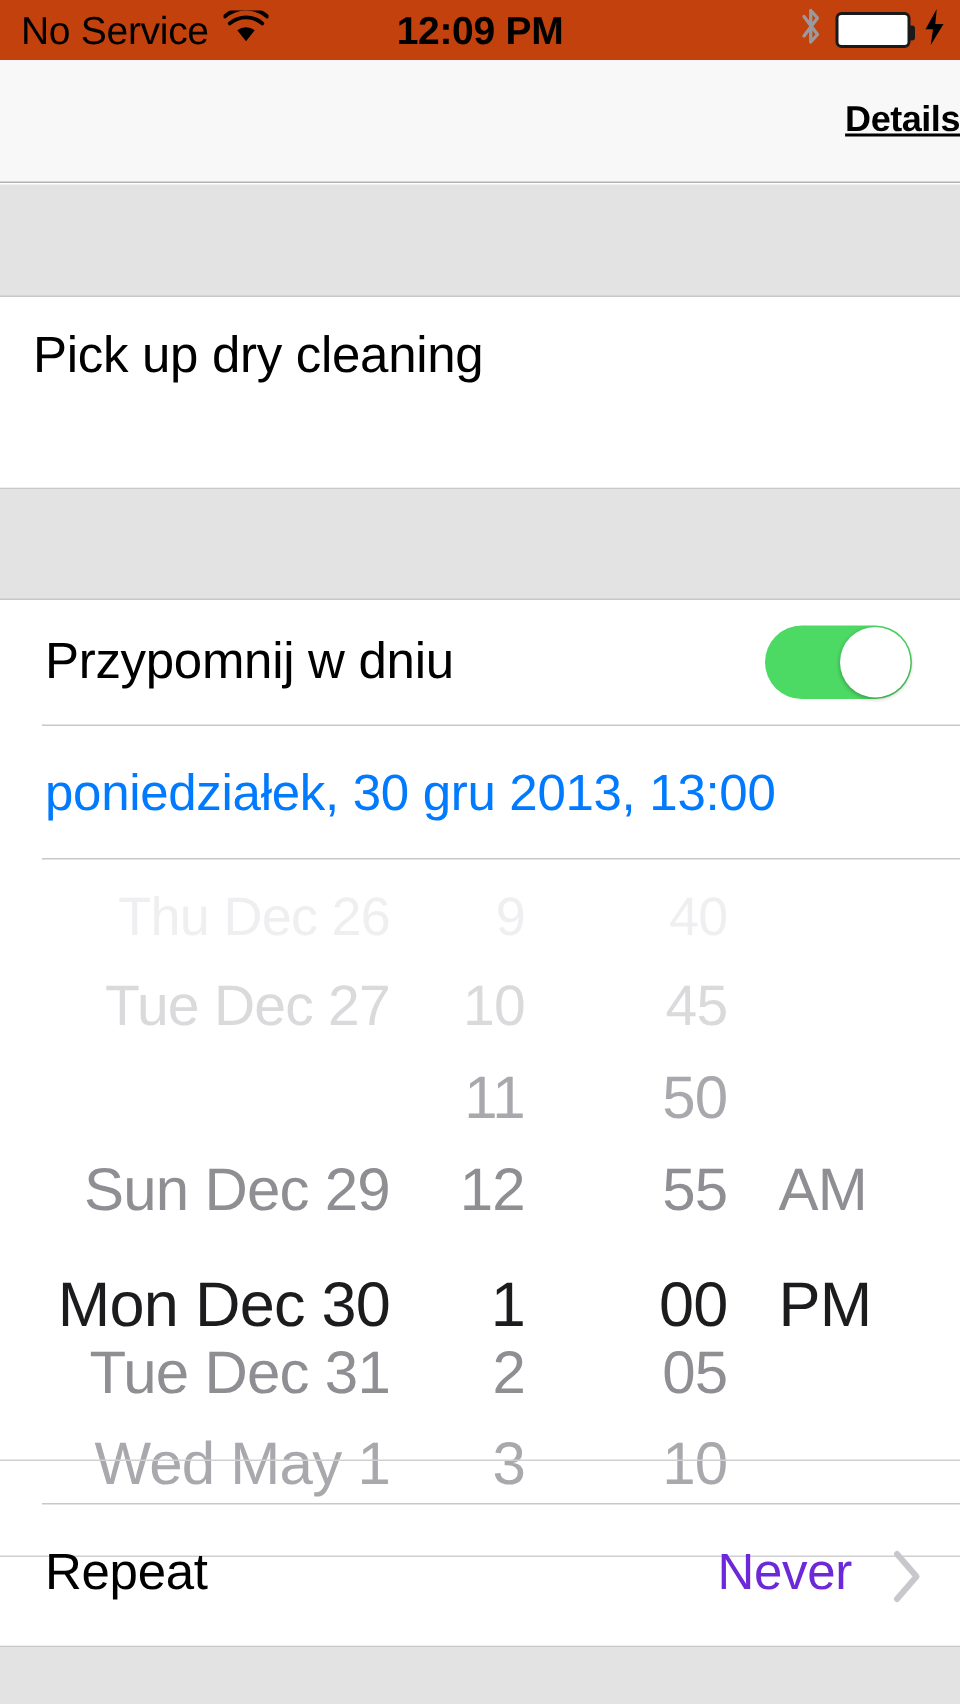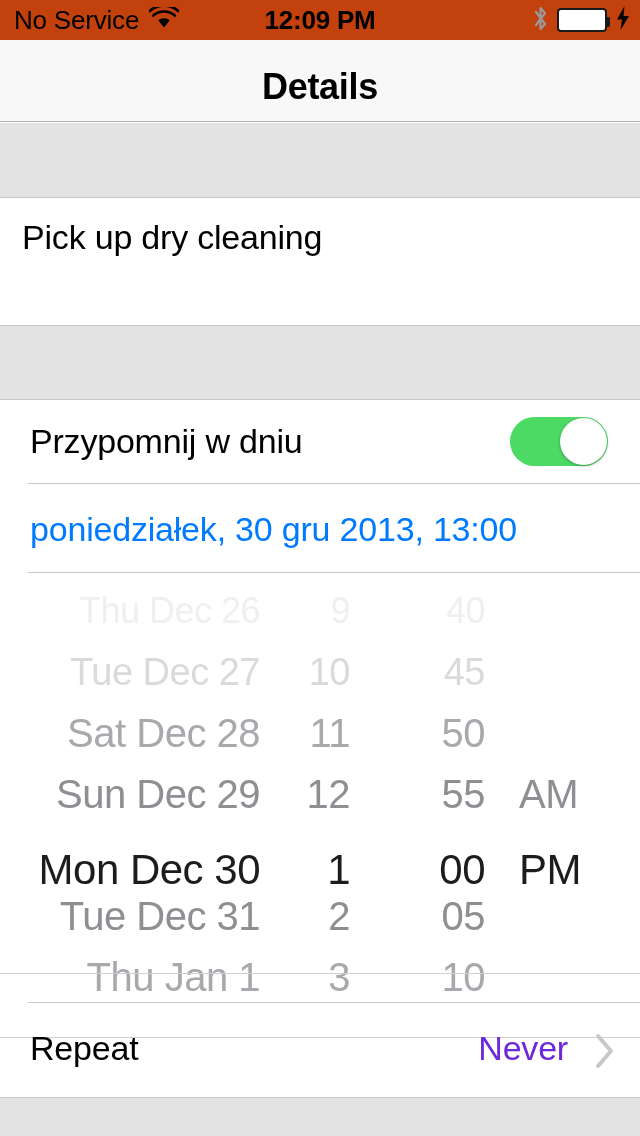--- a/index.html
+++ b/index.html
@@ -91,25 +91,26 @@
     top: 40px; left: 0;
     width: 640px;
     height: 82px;
     background: #f7f8f7;
     border-bottom: 1px solid #b2b2b2;
   }
   .nav-title {
     position: absolute;
     left: 0; right: 0;
     top: 26px;
-    text-align: center;
-    font-size: 36px;
+    text-align: right;
+    font-size: 24px;
     font-weight: bold;
     color: #000;
     letter-spacing: -0.3px;
+    text-decoration: underline;
   }
   .nav-done {
     position: absolute;
     right: 22px;
     top: 27px;
     font-size: 34px;
     font-weight: bold;
     color: #007aff;
     letter-spacing: -0.2px;
   }
@@ -356,21 +357,20 @@
             <span class="c-date">Thu Dec 26</span>
             <span class="c-hour">9</span>
             <span class="c-min">40</span>
           </div>
           <div class="pick-row f2">
             <span class="c-date">Tue Dec 27</span>
             <span class="c-hour">10</span>
             <span class="c-min">45</span>
           </div>
           <div class="pick-row f1">
-            <span class="c-date">Sat Dec 28</span>
             <span class="c-hour">11</span>
             <span class="c-min">50</span>
           </div>
           <div class="pick-row f0">
             <span class="c-date">Sun Dec 29</span>
             <span class="c-hour">12</span>
             <span class="c-min">55</span>
             <span class="c-ampm">AM</span>
           </div>
           <div class="pick-row sel">
@@ -378,21 +378,21 @@
             <span class="c-hour">1</span>
             <span class="c-min">00</span>
             <span class="c-ampm">PM</span>
           </div>
           <div class="pick-row f0">
             <span class="c-date">Tue Dec 31</span>
             <span class="c-hour">2</span>
             <span class="c-min">05</span>
           </div>
           <div class="pick-row f1">
-            <span class="c-date">Thu Jan 1</span>
+            <span class="c-date">Wed May 1</span>
             <span class="c-hour">3</span>
             <span class="c-min">10</span>
           </div>
         </div>
     </div>
     <div class="sel-band"></div>
 
     <div class="div-d"></div>
 
     <div class="row-repeat">

